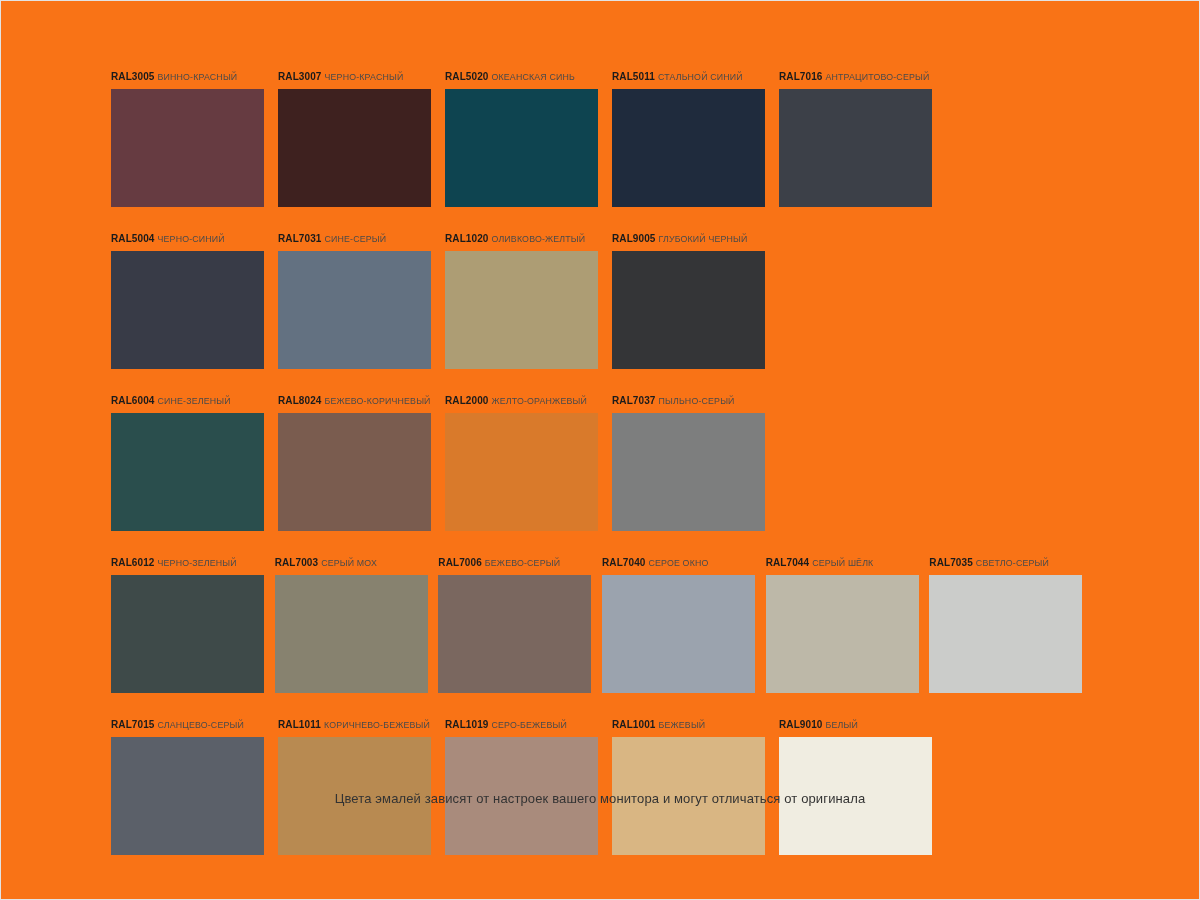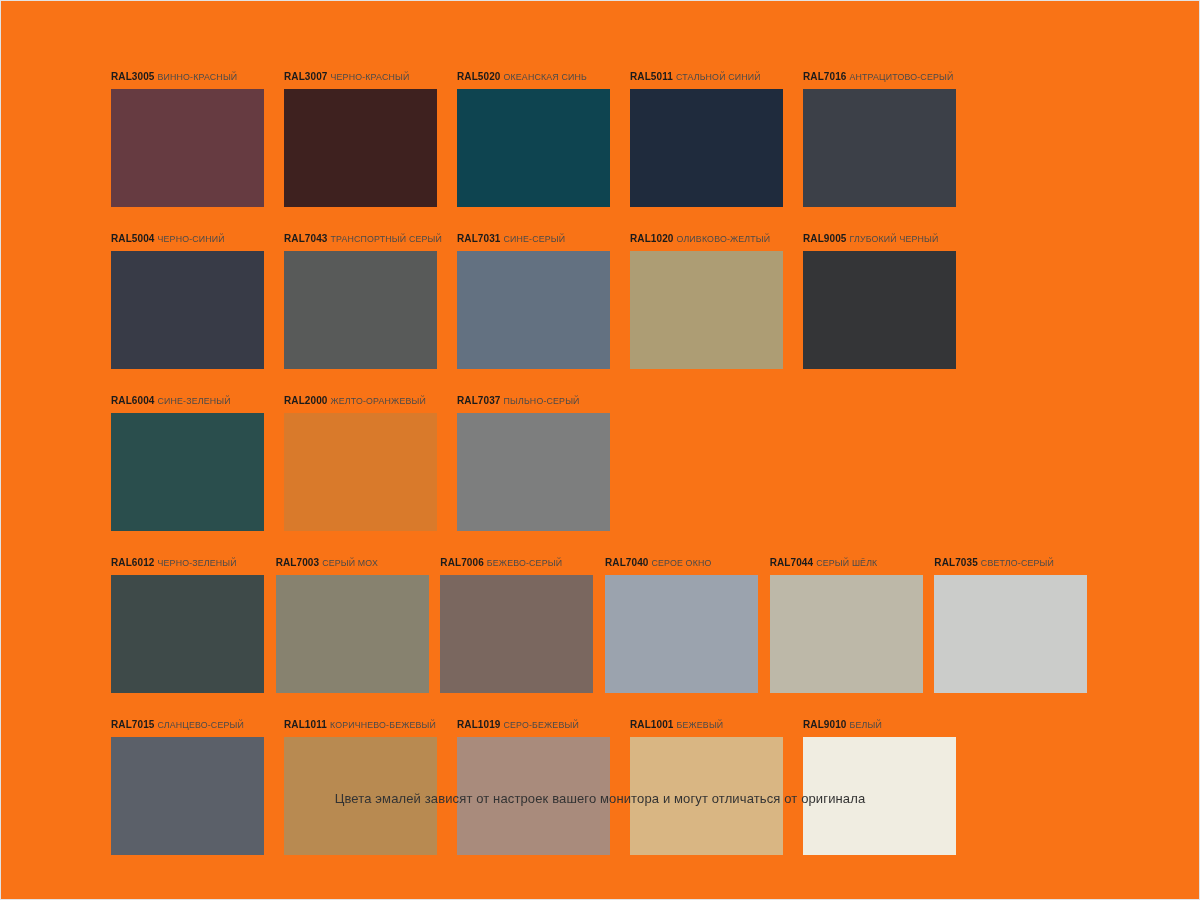--- a/index.html
+++ b/index.html
@@ -40,21 +40,21 @@
     display: flex;
     justify-content: flex-start;
     margin-bottom: 25px;
   }
   .swatch-cell {
     width: 163px;
     margin-right: 0px;
     box-sizing: border-box;
   }
   .swatch-cell + .swatch-cell {
-    margin-left: 10px;
+    margin-left: 4px;
   }
   .swatch-label {
     font-size: 9.5px;
     line-height: 14px;
     white-space: nowrap;
     margin-bottom: 5px;
     color: #2c2c2c;
     letter-spacing: 0.02em;
   }
   .ral-code {
@@ -114,42 +114,42 @@
           <div class="swatch-label"><span class="ral-code">RAL7016</span><span class="ral-name">антрацитово-серый</span></div>
           <div class="swatch-chip" style="background: rgb(60, 64, 72);"></div>
         </div>
       </div>
       <div class="swatch-row">
         <div class="swatch-cell">
           <div class="swatch-label"><span class="ral-code">RAL5004</span><span class="ral-name">черно-синий</span></div>
           <div class="swatch-chip" style="background: rgb(56, 59, 71);"></div>
         </div>
         <div class="swatch-cell">
-          <div class="swatch-label"><span class="ral-code">RAL7043</span><span class="ral-name">транспортный серый</span></div>
-          <div class="swatch-chip" style="background: rgb(88, 90, 89);"></div>
-        </div>
-        <div class="swatch-cell">
           <div class="swatch-label"><span class="ral-code">RAL7031</span><span class="ral-name">сине-серый</span></div>
           <div class="swatch-chip" style="background: rgb(99, 113, 129);"></div>
         </div>
         <div class="swatch-cell">
           <div class="swatch-label"><span class="ral-code">RAL1020</span><span class="ral-name">оливково-желтый</span></div>
           <div class="swatch-chip" style="background: rgb(173, 157, 116);"></div>
         </div>
         <div class="swatch-cell">
           <div class="swatch-label"><span class="ral-code">RAL9005</span><span class="ral-name">глубокий черный</span></div>
           <div class="swatch-chip" style="background: rgb(52, 53, 55);"></div>
         </div>
       </div>
       <div class="swatch-row">
         <div class="swatch-cell">
           <div class="swatch-label"><span class="ral-code">RAL6004</span><span class="ral-name">сине-зеленый</span></div>
           <div class="swatch-chip" style="background: rgb(42, 78, 77);"></div>
         </div>
         <div class="swatch-cell">
+          <div class="swatch-label"><span class="ral-code">RAL8024</span><span class="ral-name">бежево-коричневый</span></div>
+          <div class="swatch-chip" style="background: rgb(122, 92, 79);"></div>
+        </div>
+        <div class="swatch-cell">
           <div class="swatch-label"><span class="ral-code">RAL2000</span><span class="ral-name">желто-оранжевый</span></div>
           <div class="swatch-chip" style="background: rgb(217, 122, 43);"></div>
         </div>
         <div class="swatch-cell">
           <div class="swatch-label"><span class="ral-code">RAL7037</span><span class="ral-name">пыльно-серый</span></div>
           <div class="swatch-chip" style="background: rgb(125, 126, 126);"></div>
         </div>
       </div>
       <div class="swatch-row">
         <div class="swatch-cell">

